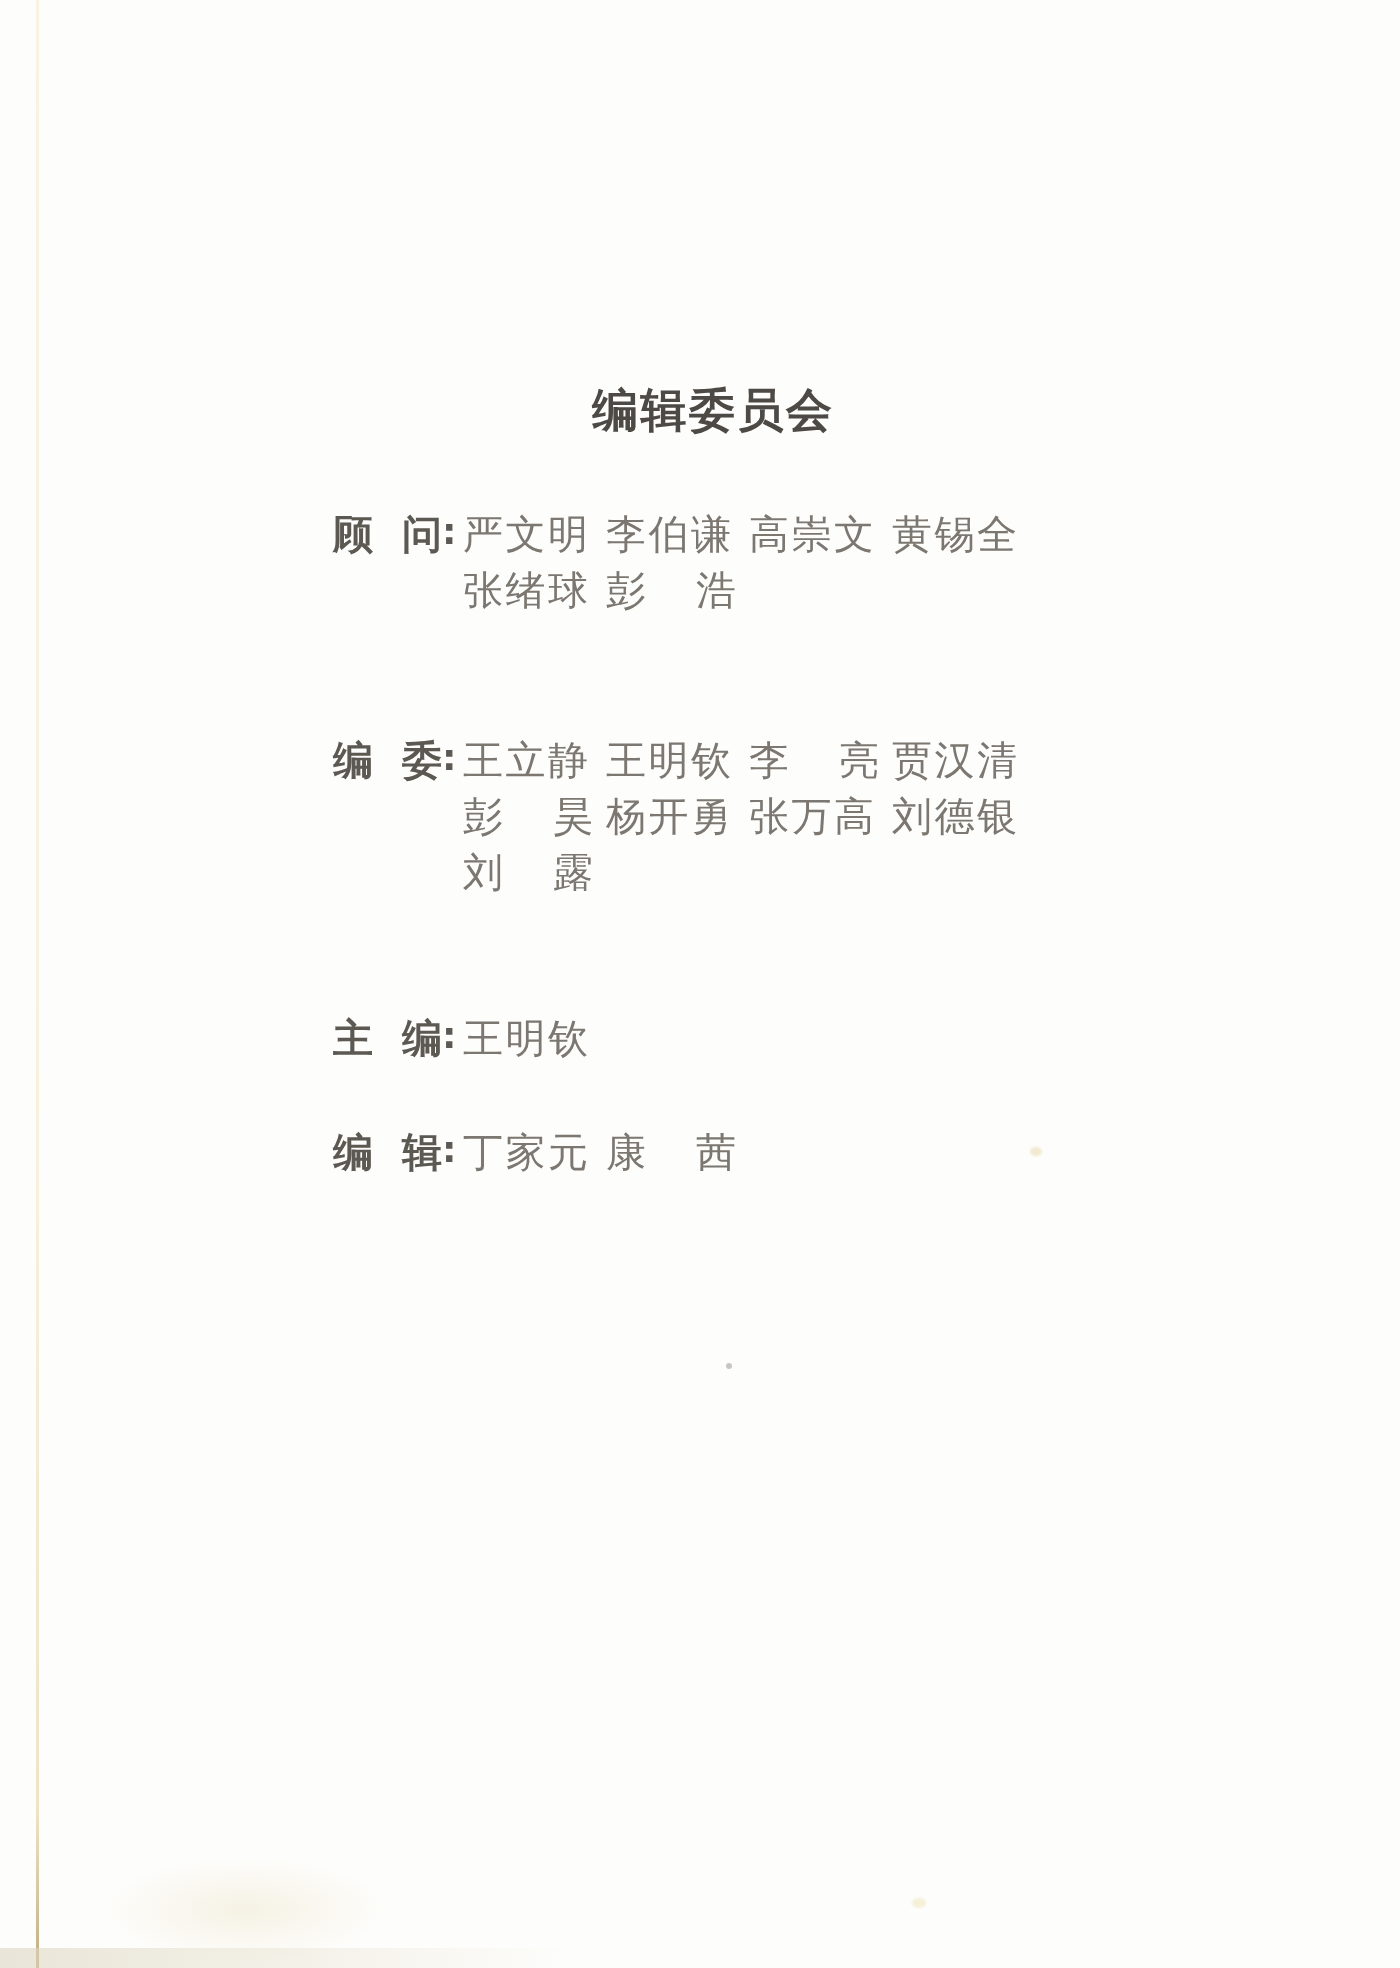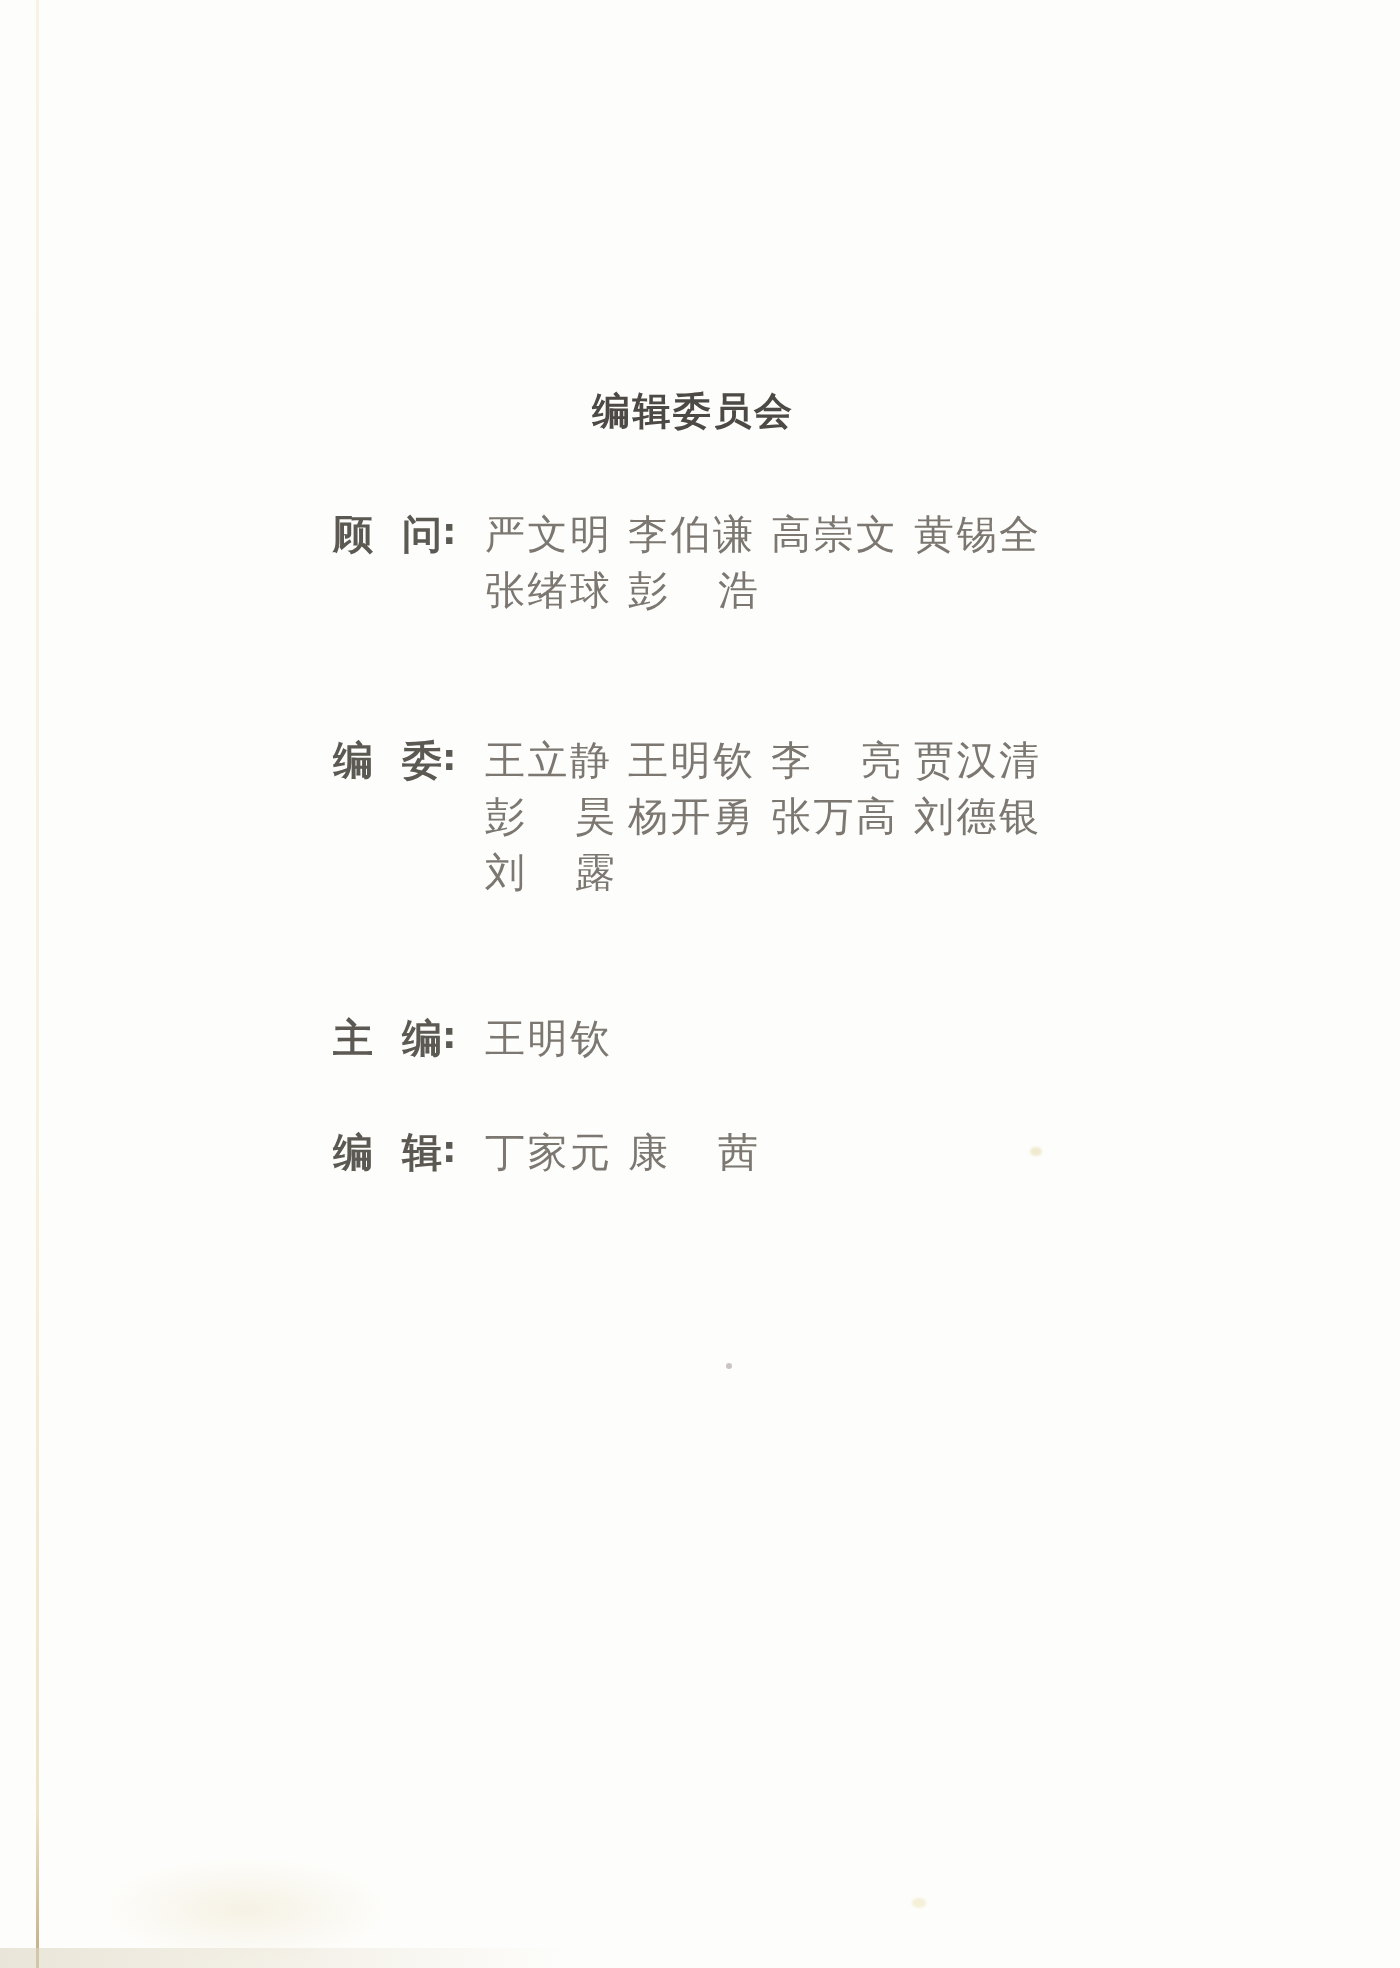--- a/index.html
+++ b/index.html
@@ -56,21 +56,21 @@
   .speck-1 { left: 1030px; top: 1147px; width: 12px; height: 9px;  background: #f1ead0; filter: blur(1px); }
   .speck-2 { left: 726px;  top: 1363px; width: 6px;  height: 6px;  background: #c9c6c1; filter: blur(0.6px); }
   .speck-3 { left: 912px;  top: 1898px; width: 14px; height: 10px; background: #f5f0d8; filter: blur(1px); }
 
   
   .title {
     position: absolute;
     left: 592px;
     top: 383px;
     margin: 0;
-    font-size: 38px;
+    font-size: 46px;
     line-height: 56px;
     font-weight: 700;
     letter-spacing: 2.5px;
     color: #4d4a46;
     white-space: nowrap;
   }
 
   
   .section {
     position: absolute;
@@ -99,21 +99,21 @@
   .sec-label .colon {
     position: absolute;
     left: 111px;
     font-family: "DejaVu Sans", sans-serif;
     font-size: 36px;
     font-weight: 700;
   }
 
   .rows {
     position: absolute;
-    left: 152px;
+    left: 130px;
     top: 0;
   }
   .row {
     height: 56px;
     line-height: 56px;
     white-space: nowrap;
   }
   .name {
     display: inline-block;
     width: 130px;

